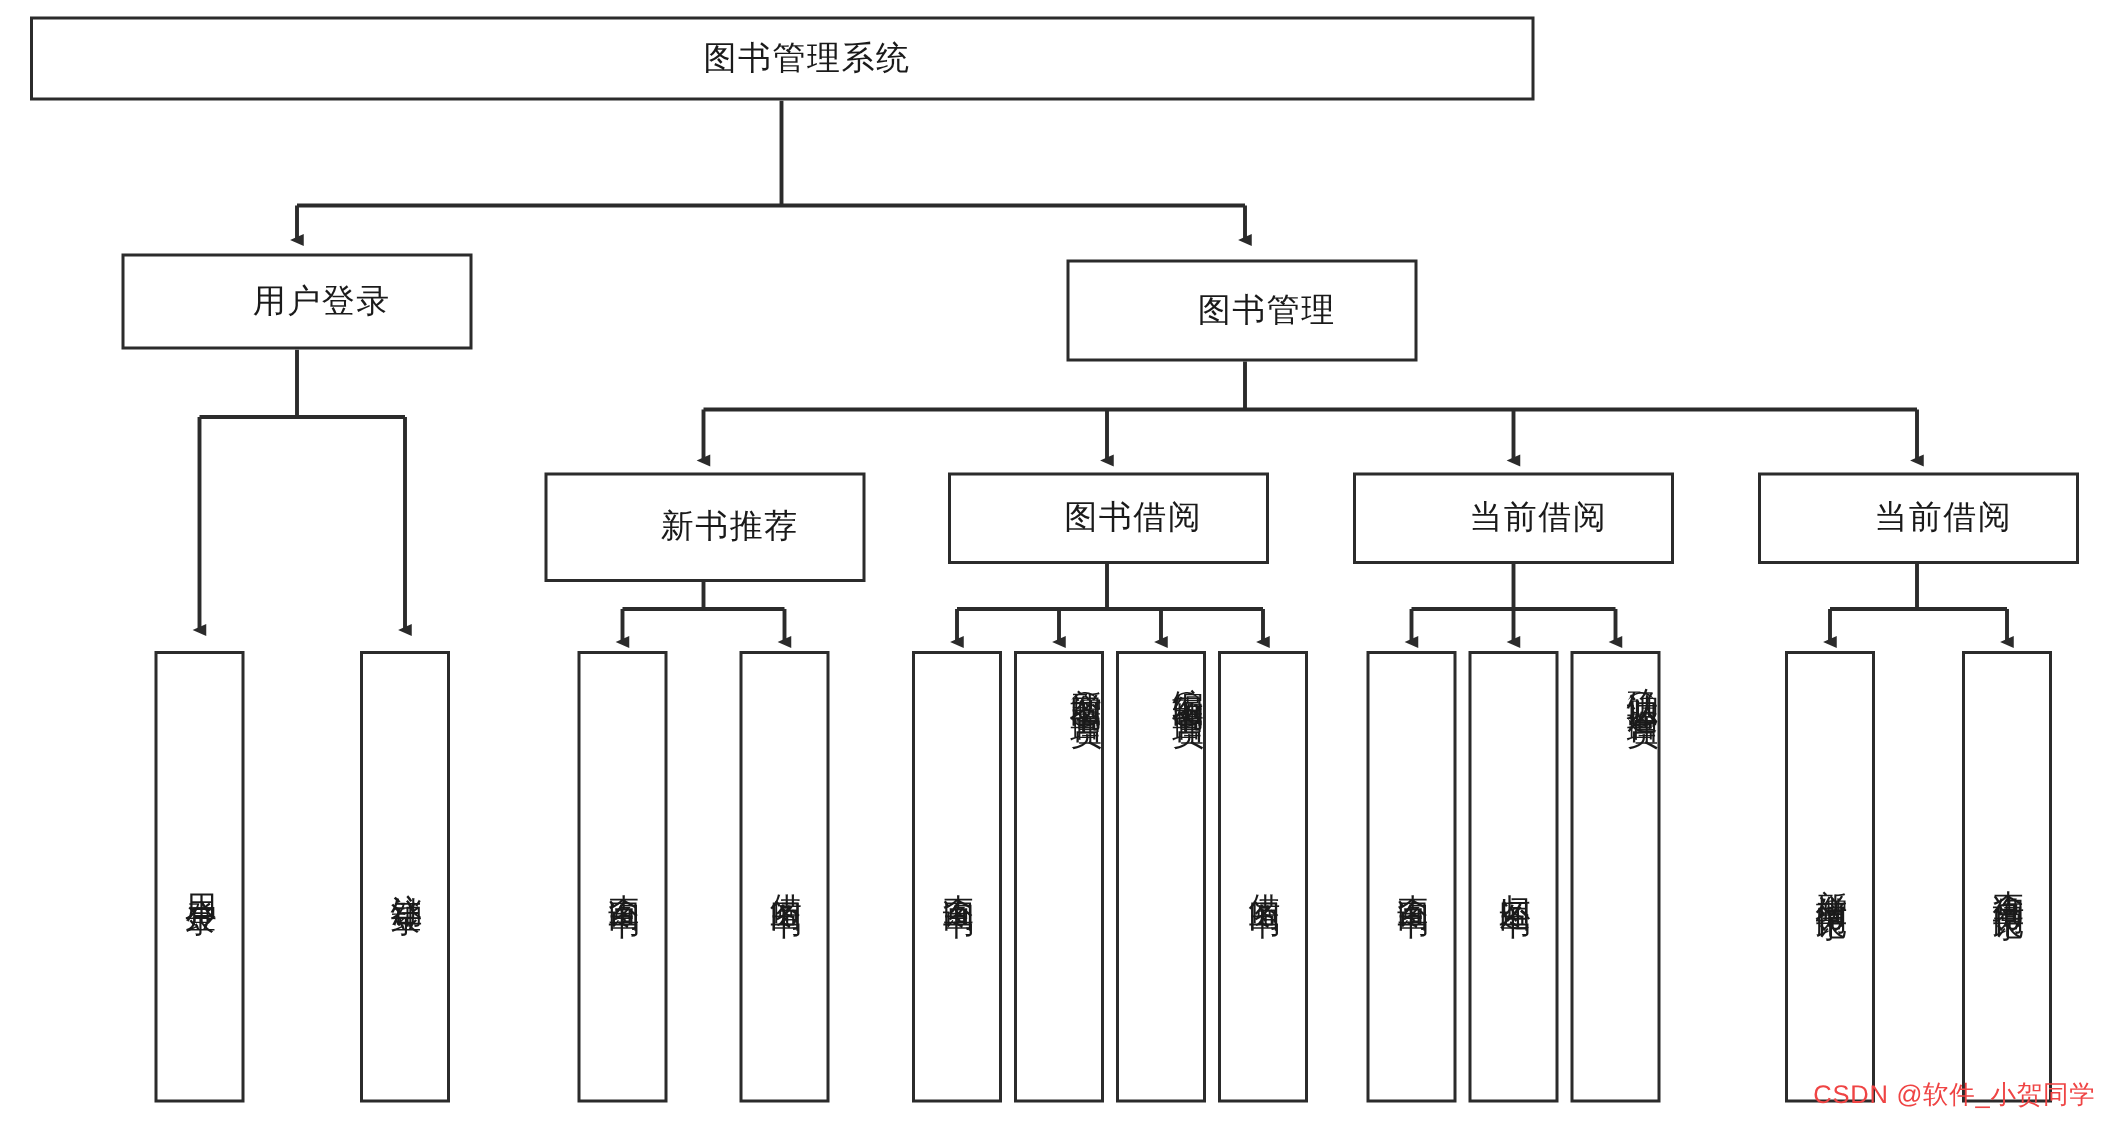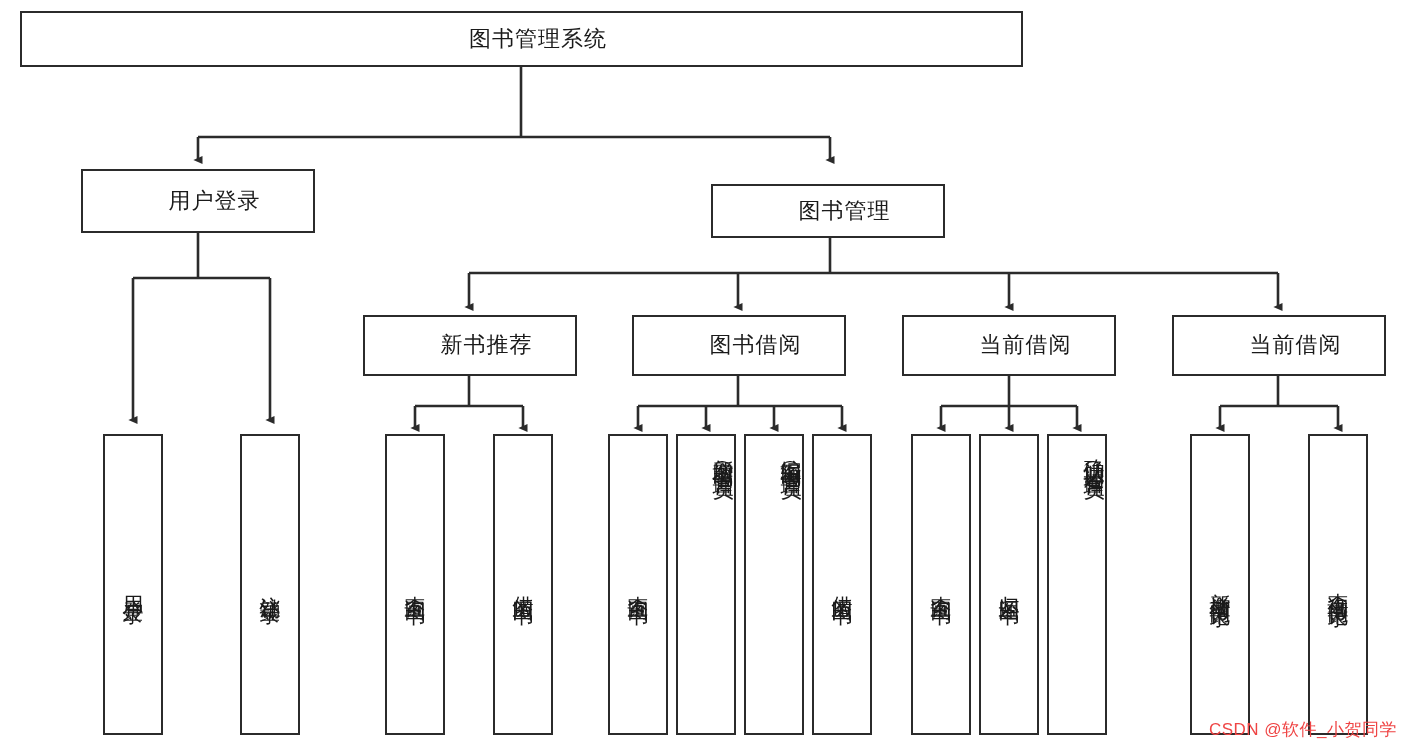--- a/index.html
+++ b/index.html
@@ -122,23 +122,23 @@
       <path d="M1278,376 L1278,406"></path>
       <path d="M1220,406 L1338,406"></path>
       <path d="M1220,406 L1220,428" marker-end="url(#arrow)"></path>
       <path d="M1338,406 L1338,428" marker-end="url(#arrow)"></path>
     </g>
   </svg>
 
   <div class="node h root" style="left:20px; top:11px; width:1003px; height:56px;">图书管理系统</div>
 
   <div class="node h" style="left:81px; top:169px; width:234px; height:64px;">用户登录</div>
-  <div class="node h" style="left:711px; top:184px; width:234px; height:54px;">图书管理</div>
+  <div class="node h" style="left:711px; top:173px; width:234px; height:68px;">图书管理</div>
 
-  <div class="node h" style="left:363px; top:315px; width:214px; height:61px;">新书推荐</div>
+  <div class="node h" style="left:363px; top:315px; width:214px; height:73px;">新书推荐</div>
   <div class="node h" style="left:632px; top:315px; width:214px; height:61px;">图书借阅</div>
   <div class="node h" style="left:902px; top:315px; width:214px; height:61px;">当前借阅</div>
   <div class="node h" style="left:1172px; top:315px; width:214px; height:61px;">当前借阅</div>
 
   <div class="node v mid" style="left:103px; top:434px; width:60px; height:301px;">用户登录</div>
   <div class="node v mid" style="left:240px; top:434px; width:60px; height:301px;">注销登录</div>
 
   <div class="node v mid" style="left:385px; top:434px; width:60px; height:301px;">查询图书</div>
   <div class="node v mid" style="left:493px; top:434px; width:60px; height:301px;">借阅图书</div>
 

